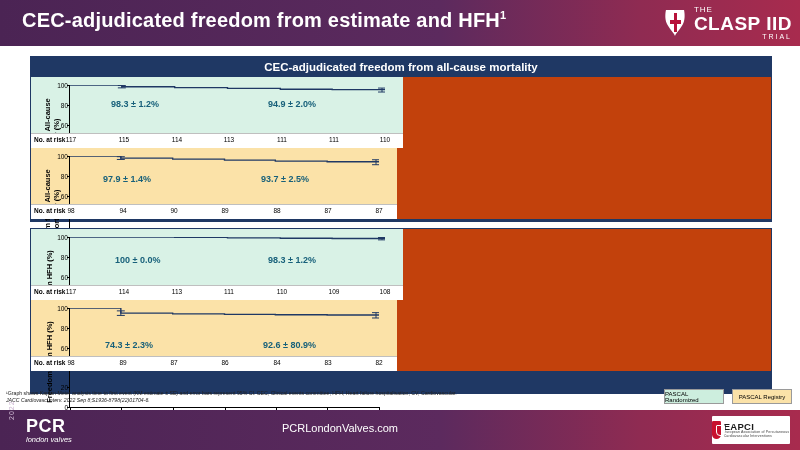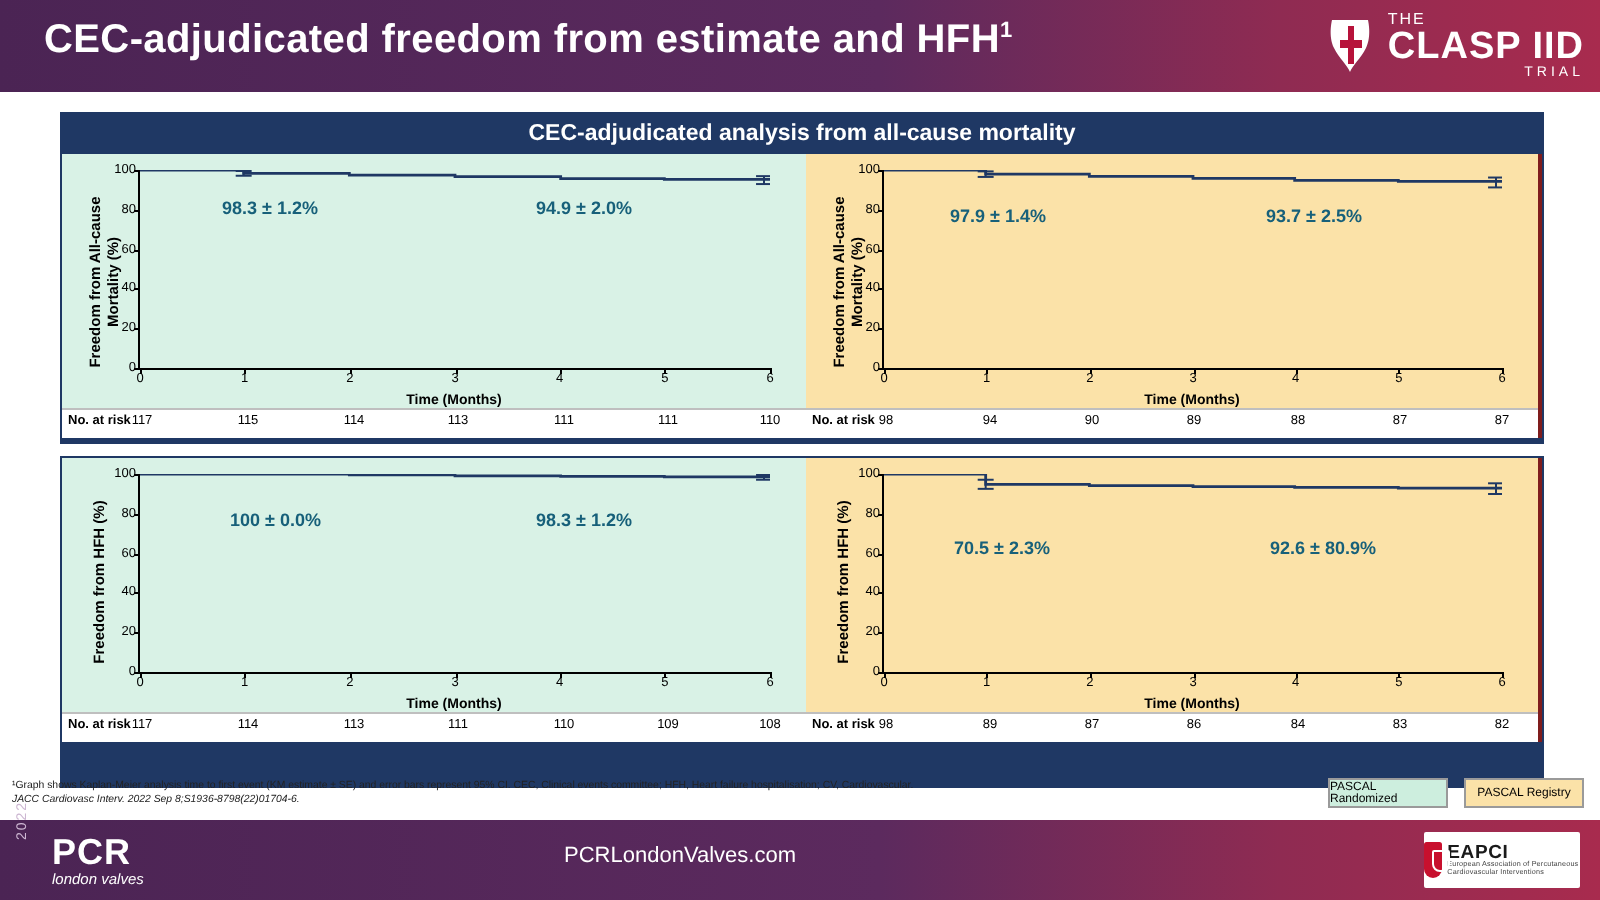--- a/index.html
+++ b/index.html
@@ -34,21 +34,21 @@
   
   .panel{
     position:absolute;
     background:#1f3864;
     border:1px solid #1f3864;
   }
   .panel-title{
     color:#ffffff;font-size:11.5px;font-weight:bold;text-align:center;
     padding:4px 0 4px 0;
   }
-  .panel-body{display:flex;background:#7f1d1d;}
+  .panel-body{display:flex;background:#c2410c;flex-direction:column;}
   .chart-card{
     position:relative;
     box-sizing:border-box;
   }
   .chart-card.left{background:#d9f2e6;}
   .chart-card.right{background:#fbe2a8;}
 
   .ylabel{
     position:absolute;
     transform:rotate(-90deg);
@@ -145,21 +145,21 @@
     </div>
     <div class="logo-text">
       <div class="logo-the">THE</div>
       <div class="logo-main">CLASP IID</div>
       <div class="logo-trial">TRIAL</div>
     </div>
   </div>
 </div>
 
 <div class="panel" style="left:30px;top:56px;width:740px;height:164px;">
-  <div class="panel-title">CEC-adjudicated analysis from all-cause mortality</div>
+  <div class="panel-title">CEC-adjudicated freedom from all-cause mortality</div>
   <div class="panel-body" style="height:142px;">
 
     <div class="chart-card left" style="width:372px;height:142px;">
       <div class="ylabel" style="left:12px;top:116px;width:104px;">Freedom from All-cause<br>Mortality (%)</div>
       <div class="plot" style="left:38px;top:8px;width:316px;height:100px;">
         <div class="ytick" style="top:0%;">100</div>
           <div class="ytickmark" style="top:0%;"></div>
         <div class="ytick" style="top:20%;">80</div>
           <div class="ytickmark" style="top:20%;"></div>
         <div class="ytick" style="top:40%;">60</div>
@@ -351,21 +351,21 @@
         <svg class="curve" viewBox="0 0 310 100" preserveAspectRatio="none">
           <polyline points="0,0 51,0 51,5.2 103,5.2 103,5.9 155,5.9 155,6.4 206,6.4 206,6.8 258,6.8 258,7.1 310,7.1 310,7.4" fill="none" stroke="#1f3864" stroke-width="1.4"></polyline>
           <line x1="51" y1="2.9" x2="51" y2="7.5" stroke="#1f3864" stroke-width="1"></line>
           <line x1="47" y1="2.9" x2="55" y2="2.9" stroke="#1f3864" stroke-width="1"></line>
           <line x1="47" y1="7.5" x2="55" y2="7.5" stroke="#1f3864" stroke-width="1"></line>
           <line x1="307" y1="4.7" x2="307" y2="10.1" stroke="#1f3864" stroke-width="1"></line>
           <line x1="303" y1="4.7" x2="310" y2="4.7" stroke="#1f3864" stroke-width="1"></line>
           <line x1="303" y1="10.1" x2="310" y2="10.1" stroke="#1f3864" stroke-width="1"></line>
         </svg>
       </div>
-      <div class="annot" style="left:74px;top:40px;">70.5 ± 2.3%</div>
+      <div class="annot" style="left:74px;top:40px;">74.3 ± 2.3%</div>
       <div class="annot" style="left:232px;top:40px;">92.6 ± 80.9%</div>
       <div class="xlabel" style="left:38px;top:120px;width:310px;">Time (Months)</div>
       <div class="risk-row">
         <div class="risk-label">No. at risk</div>
         <div class="risk-val" style="left:40px;">98</div>
         <div class="risk-val" style="left:92px;">89</div>
         <div class="risk-val" style="left:143px;">87</div>
         <div class="risk-val" style="left:194px;">86</div>
         <div class="risk-val" style="left:246px;">84</div>
         <div class="risk-val" style="left:297px;">83</div>

